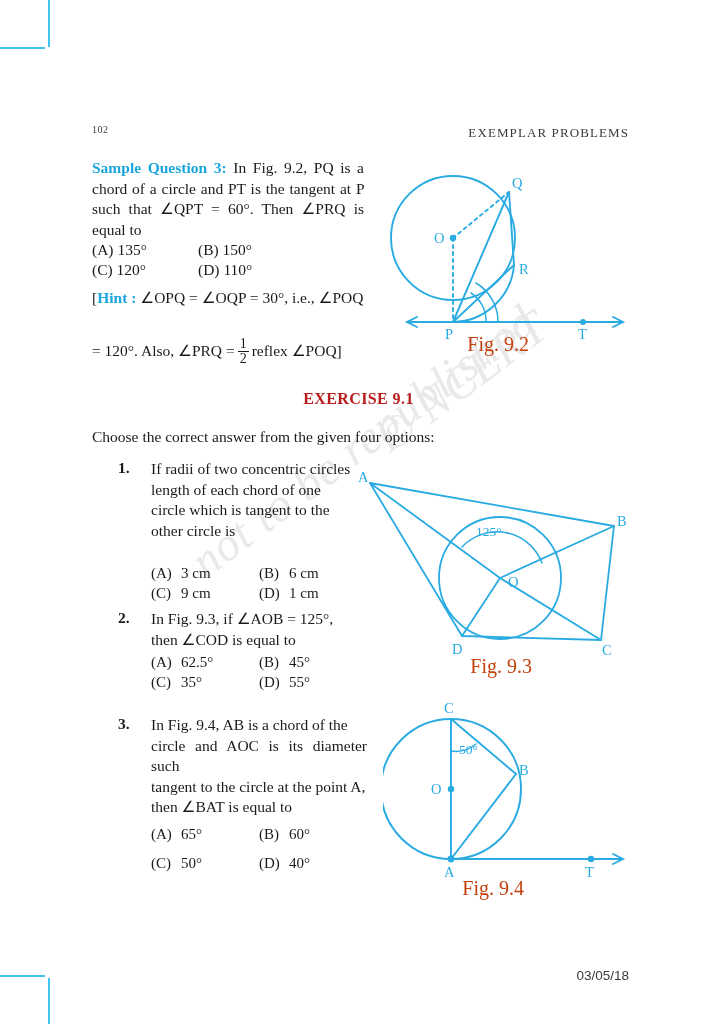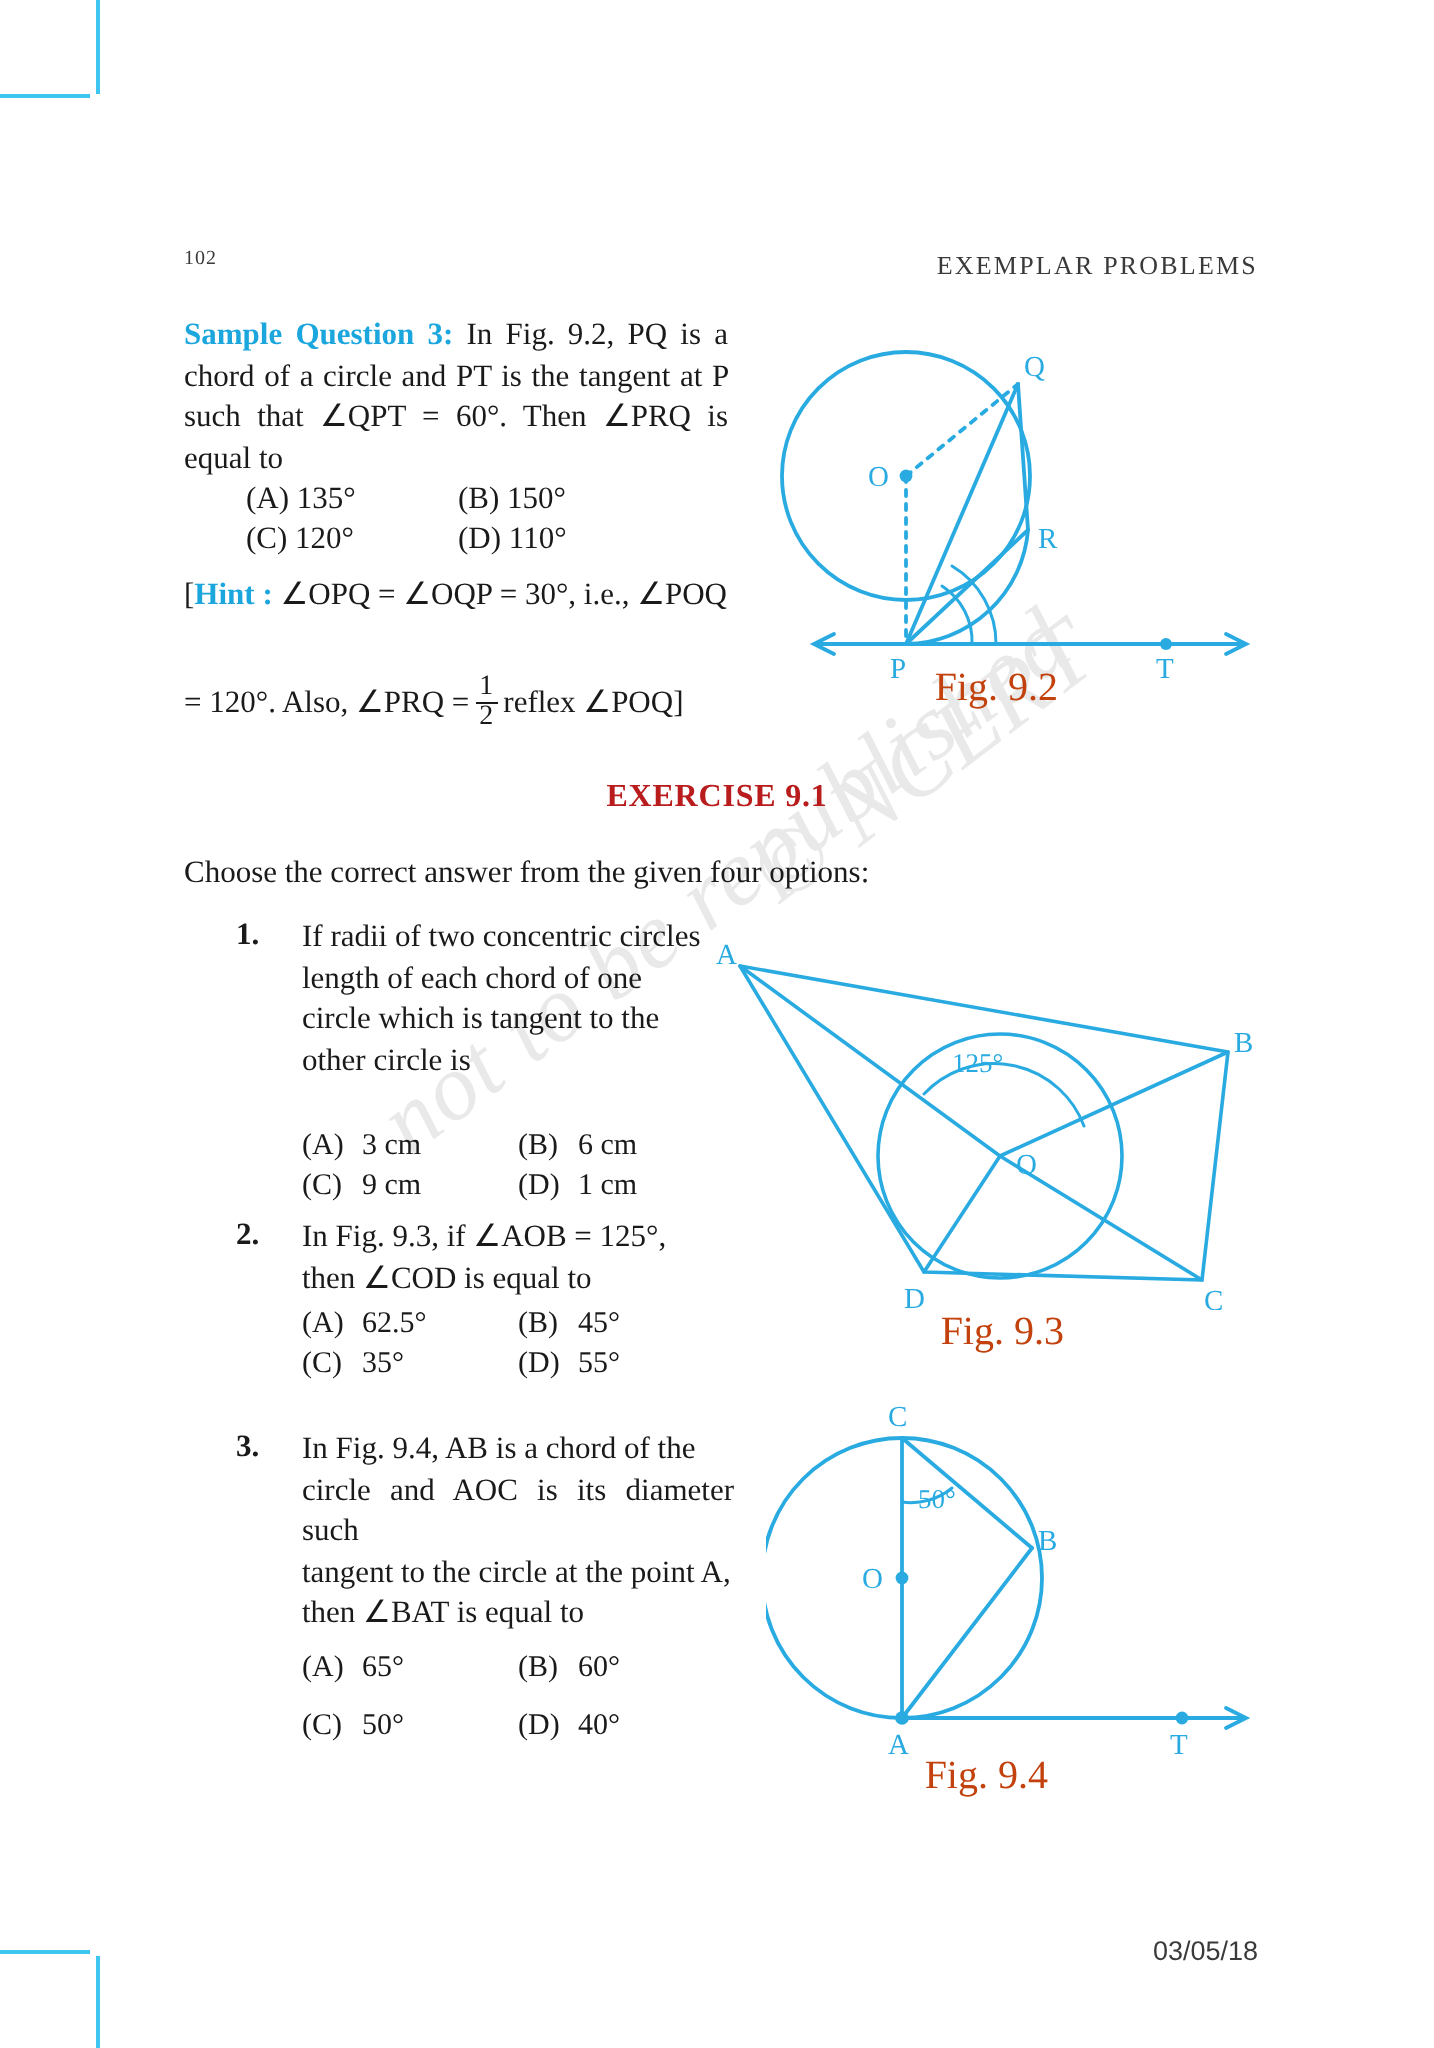--- a/index.html
+++ b/index.html
@@ -103,21 +103,20 @@
   
   #sq-block {
     left: 92px;
     top: 158px;
     width: 272px;
   }
   #sq-options {
     left: 92px;
     top: 240px;
     width: 280px;
-    margin-left: 31px;
   }
   .opt-row { display: block; height: 20px; }
   .opt-a { display: inline-block; width: 106px; }
 
   #sol-block {
     left: 92px;
     top: 288px;
     width: 290px;
   }
   #hint-line2 {

